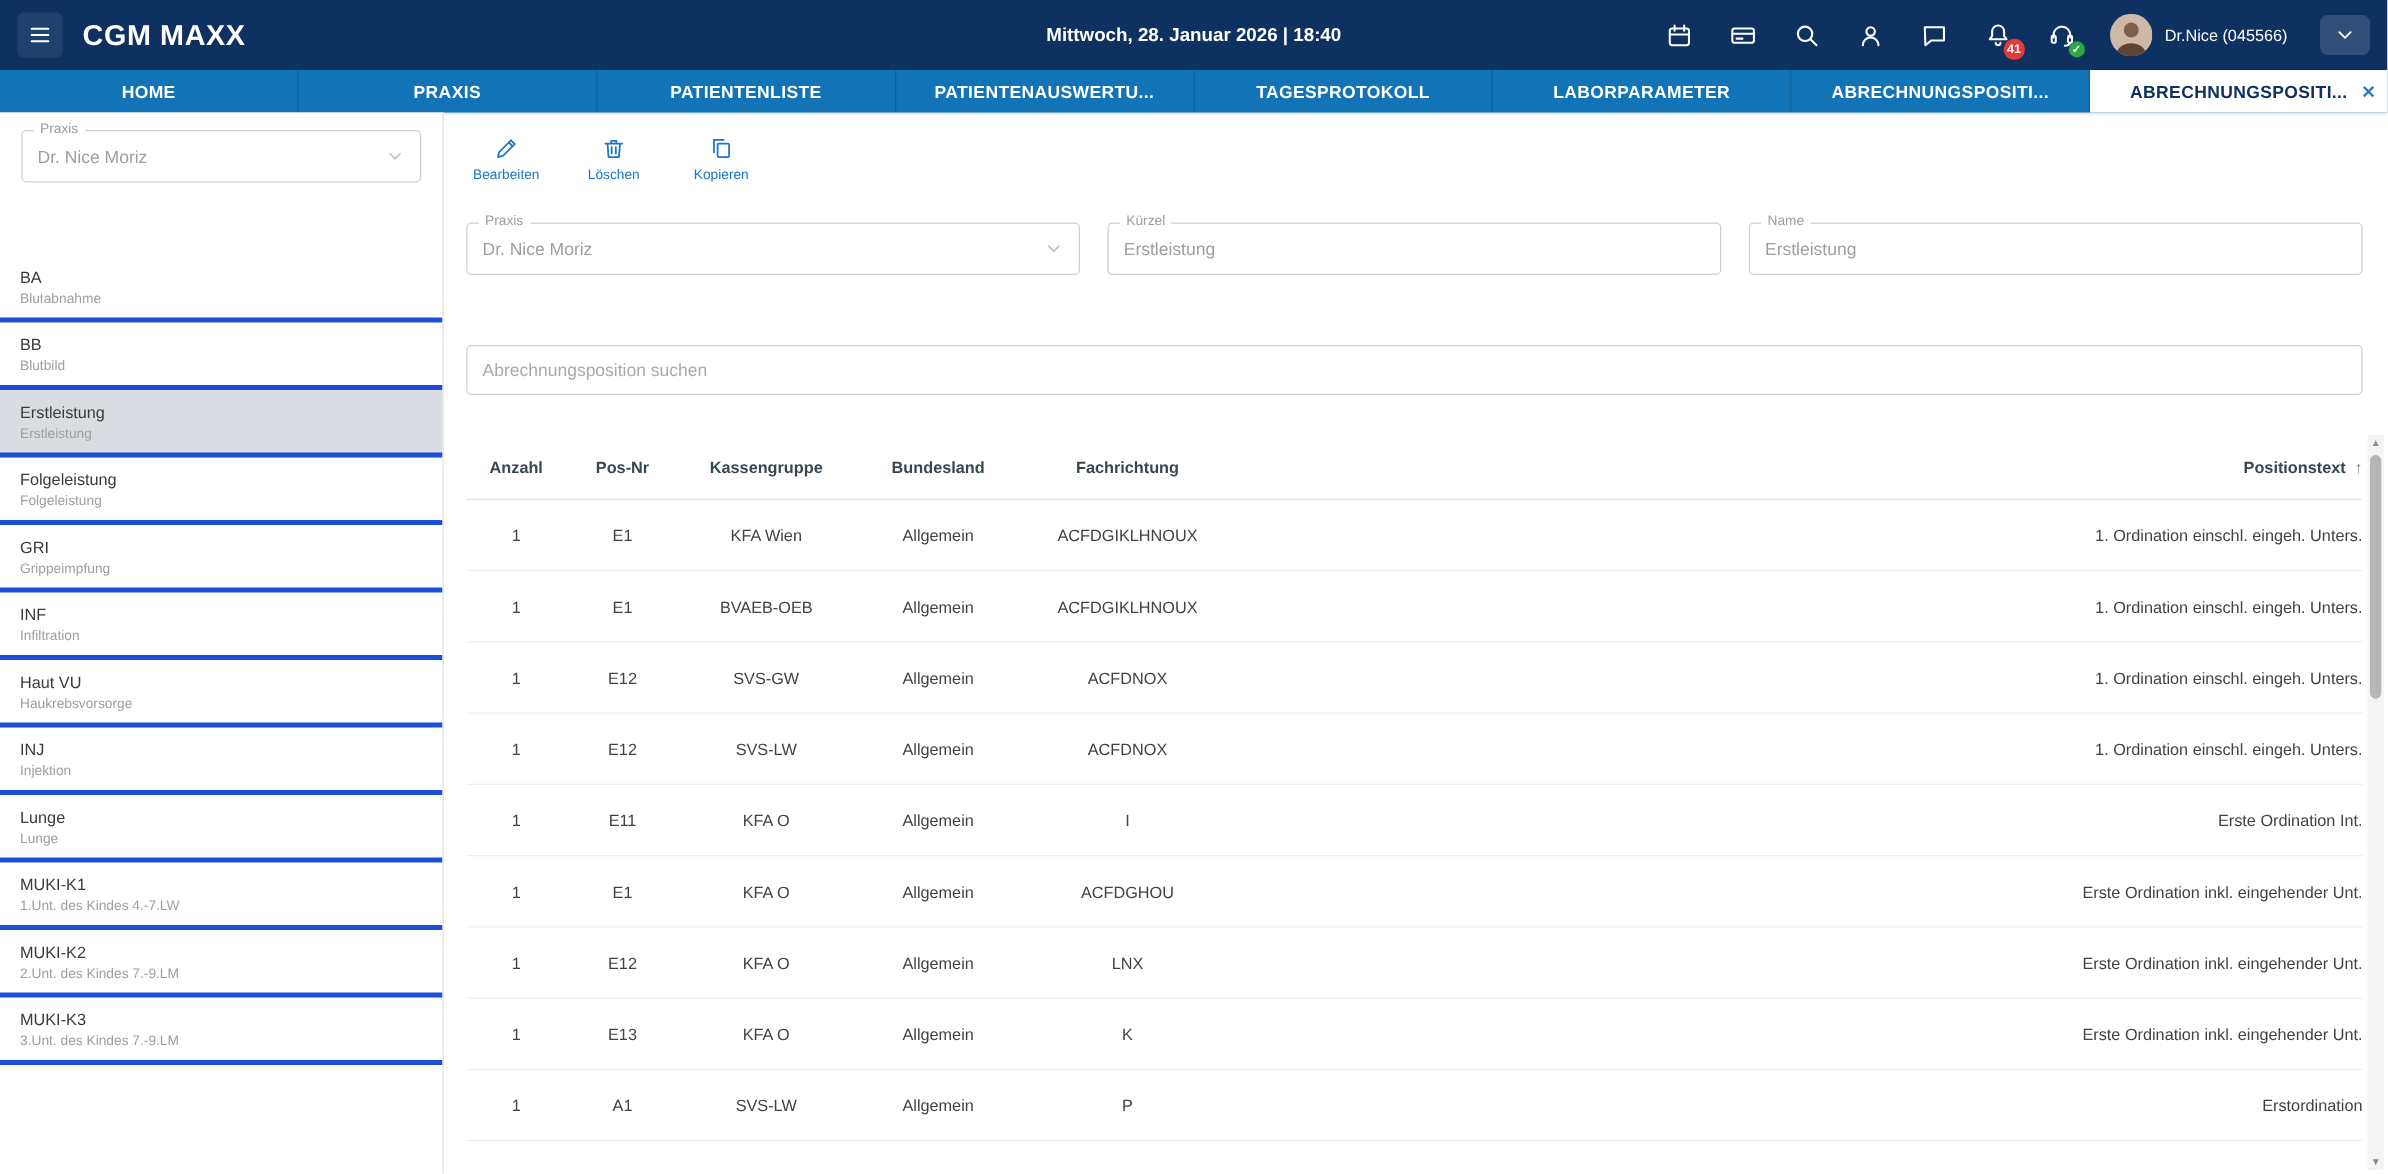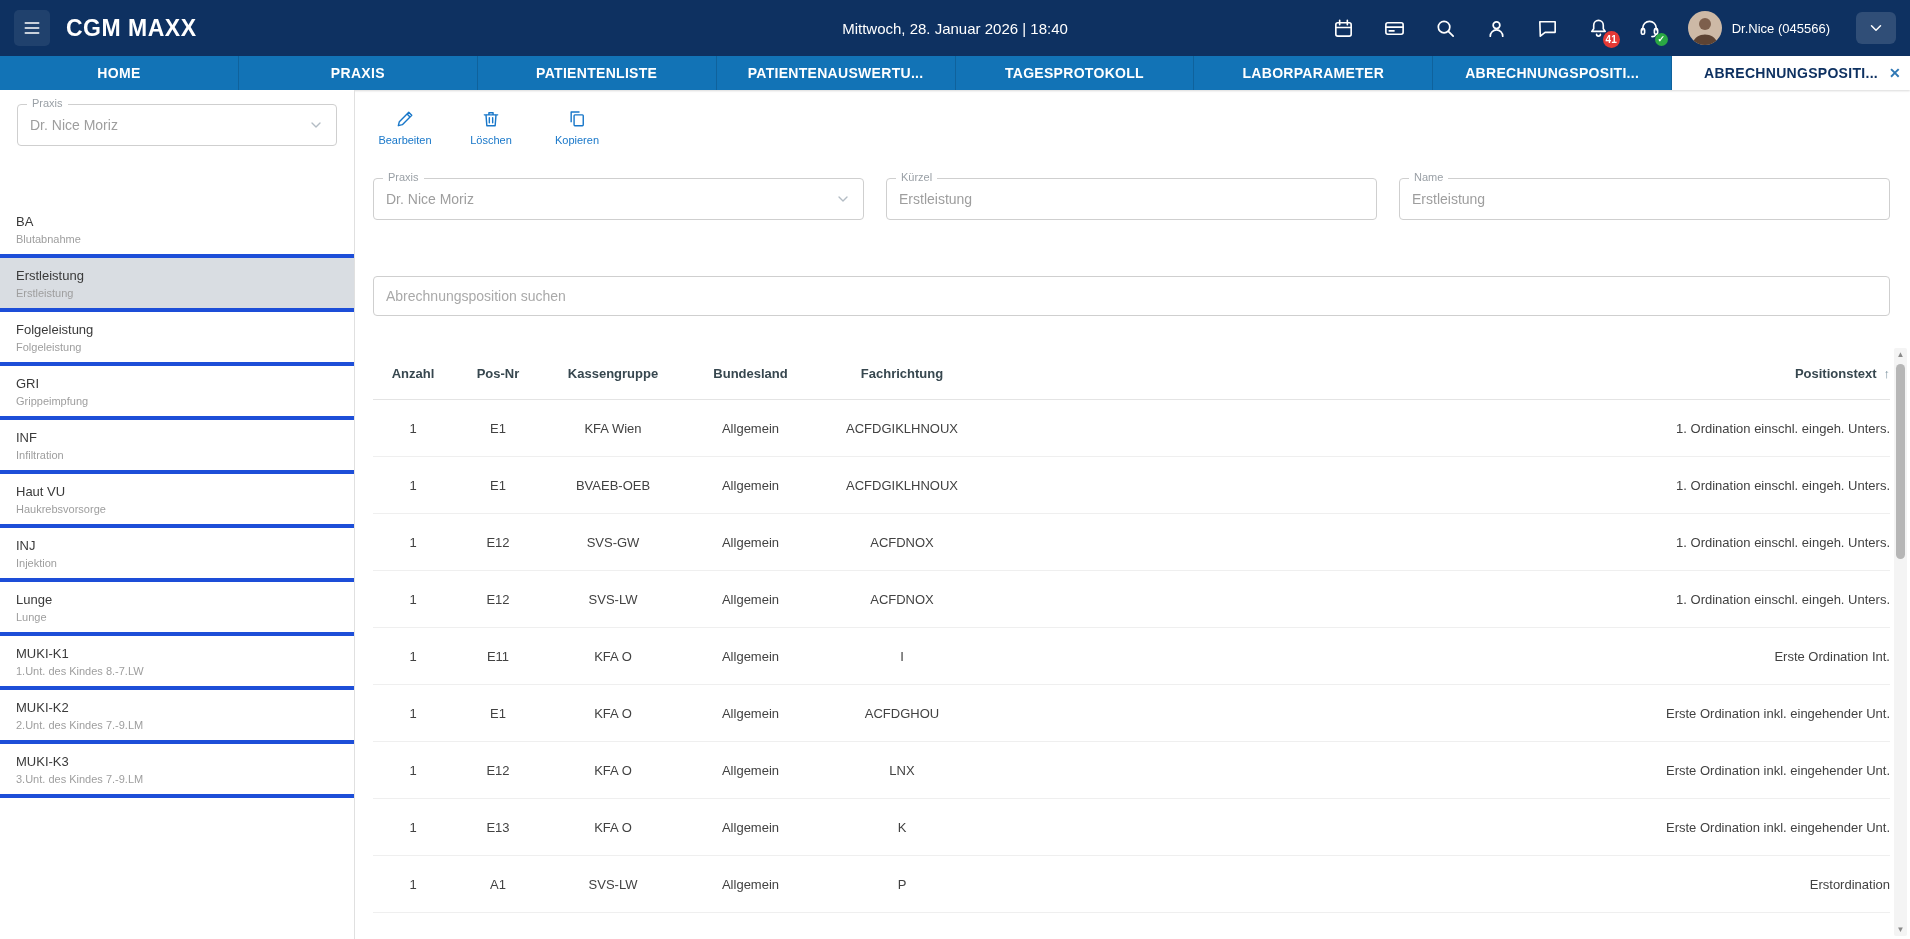--- a/index.html
+++ b/index.html
@@ -4,21 +4,21 @@
 <title>CGM MAXX</title>
 <style>
   * { box-sizing: border-box; margin: 0; padding: 0; }
   html, body { width: 1910px; height: 939px; overflow: hidden; }
   body { font-family: "Liberation Sans", sans-serif; background: #fff; color: #333; }
 
   
   .topbar { position: relative; height: 56px; background: #0e3161; display: flex; align-items: center; padding: 0 14px; color: #fff; gap: 16px; }
   .hamburger { width: 36px; height: 36px; border-radius: 5px; background: rgba(255,255,255,.08); display: flex; align-items: center; justify-content: center; cursor: pointer; }
   .brand { font-size: 23px; font-weight: 700; letter-spacing: .5px; white-space: nowrap; }
-  .datetime { position: absolute; left: 50%; transform: translateX(-50%); font-size: 15px; }
+  .datetime { position: absolute; left: 50%; transform: translateX(-50%); font-size: 15px; font-weight: bold; }
   .top-right { margin-left: auto; display: flex; align-items: center; gap: 26px; }
   .tb-icon { position: relative; width: 25px; height: 25px; color: #fff; cursor: pointer; display: flex; align-items: center; justify-content: center; }
   .tb-icon svg { width: 23px; height: 23px; }
   .badge { position: absolute; right: -9px; bottom: -7px; min-width: 17px; height: 17px; padding: 0 3px; background: #e53935; border-radius: 9px; color: #fff; font-size: 10px; font-weight: 700; display: flex; align-items: center; justify-content: center; }
   .check-badge { position: absolute; right: -6px; bottom: -5px; width: 13px; height: 13px; background: #2aa843; border-radius: 50%; color: #fff; font-size: 9px; line-height: 13px; text-align: center; font-weight: 700; }
   .user-chip { display: flex; align-items: center; gap: 10px; cursor: pointer; }
   .avatar { width: 34px; height: 34px; border-radius: 50%; overflow: hidden; flex: 0 0 auto; }
   .user-name { font-size: 13px; white-space: nowrap; }
   .caret-btn { width: 40px; height: 32px; border-radius: 6px; background: rgba(255,255,255,.14); display: flex; align-items: center; justify-content: center; cursor: pointer; color: #fff; }
   .caret-btn svg { width: 18px; height: 18px; }
@@ -216,20 +216,24 @@
       </span>
     </div>
 
     <div class="list">
 
         <div class="list-item">
           <div class="li-title">BA</div>
           <div class="li-sub">Blutabnahme</div>
         </div>
 
+        <div class="list-item">
+          <div class="li-title">BB</div>
+          <div class="li-sub">Blutbild</div>
+        </div>
 
         <div class="list-item selected">
           <div class="li-title">Erstleistung</div>
           <div class="li-sub">Erstleistung</div>
         </div>
 
         <div class="list-item">
           <div class="li-title">Folgeleistung</div>
           <div class="li-sub">Folgeleistung</div>
         </div>
@@ -254,21 +258,21 @@
           <div class="li-sub">Injektion</div>
         </div>
 
         <div class="list-item">
           <div class="li-title">Lunge</div>
           <div class="li-sub">Lunge</div>
         </div>
 
         <div class="list-item">
           <div class="li-title">MUKI-K1</div>
-          <div class="li-sub">1.Unt. des Kindes 8.-7.LW</div>
+          <div class="li-sub">1.Unt. des Kindes 4.-7.LW</div>
         </div>
 
         <div class="list-item">
           <div class="li-title">MUKI-K2</div>
           <div class="li-sub">2.Unt. des Kindes 7.-9.LM</div>
         </div>
 
         <div class="list-item">
           <div class="li-title">MUKI-K3</div>
           <div class="li-sub">3.Unt. des Kindes 7.-9.LM</div>

